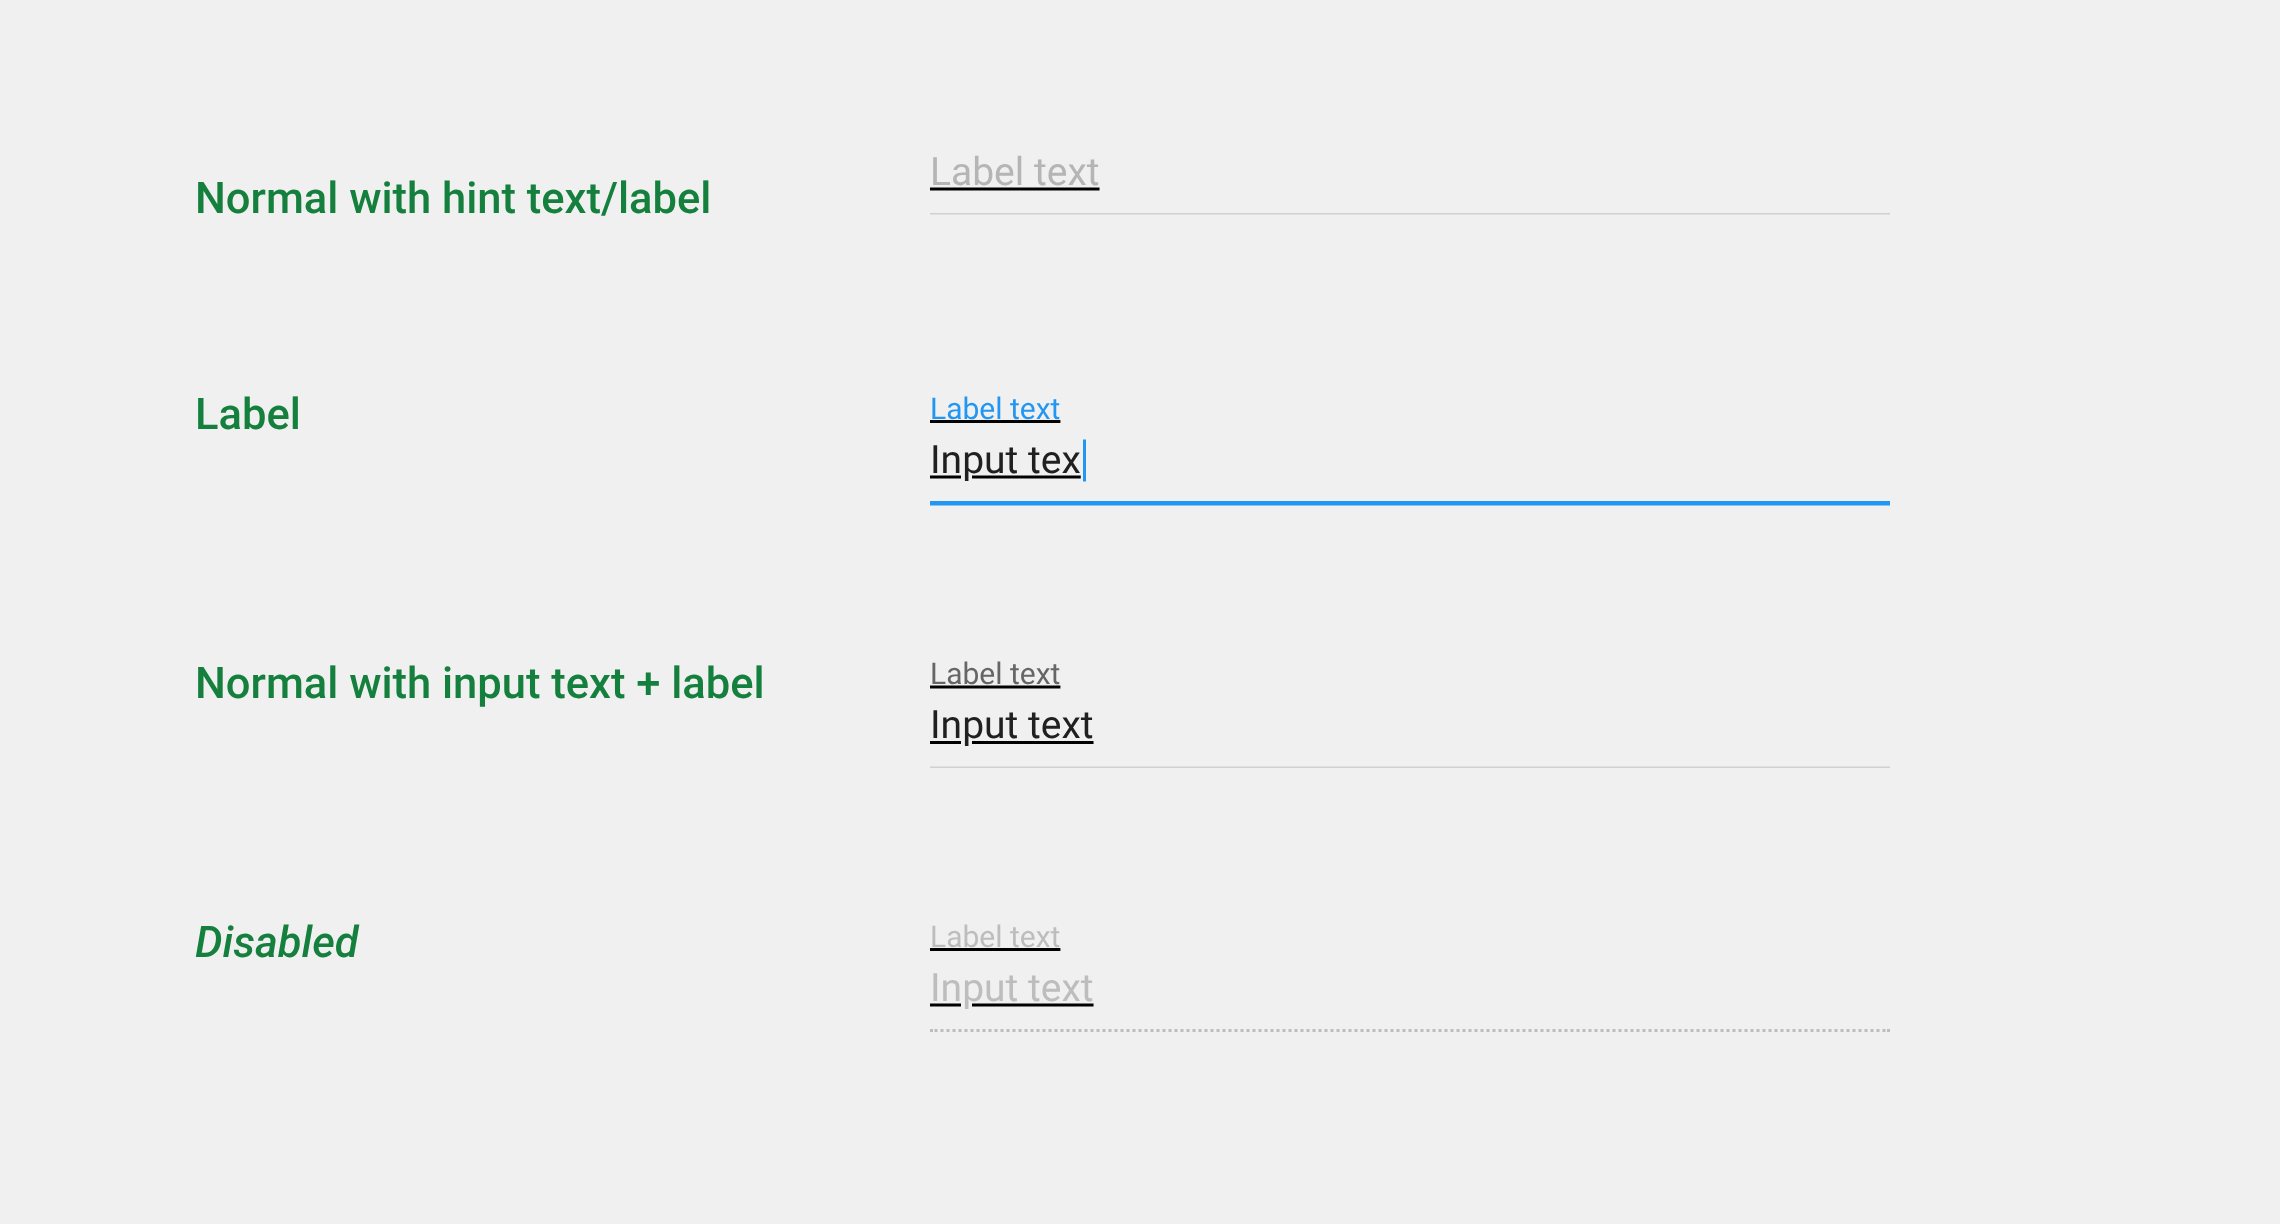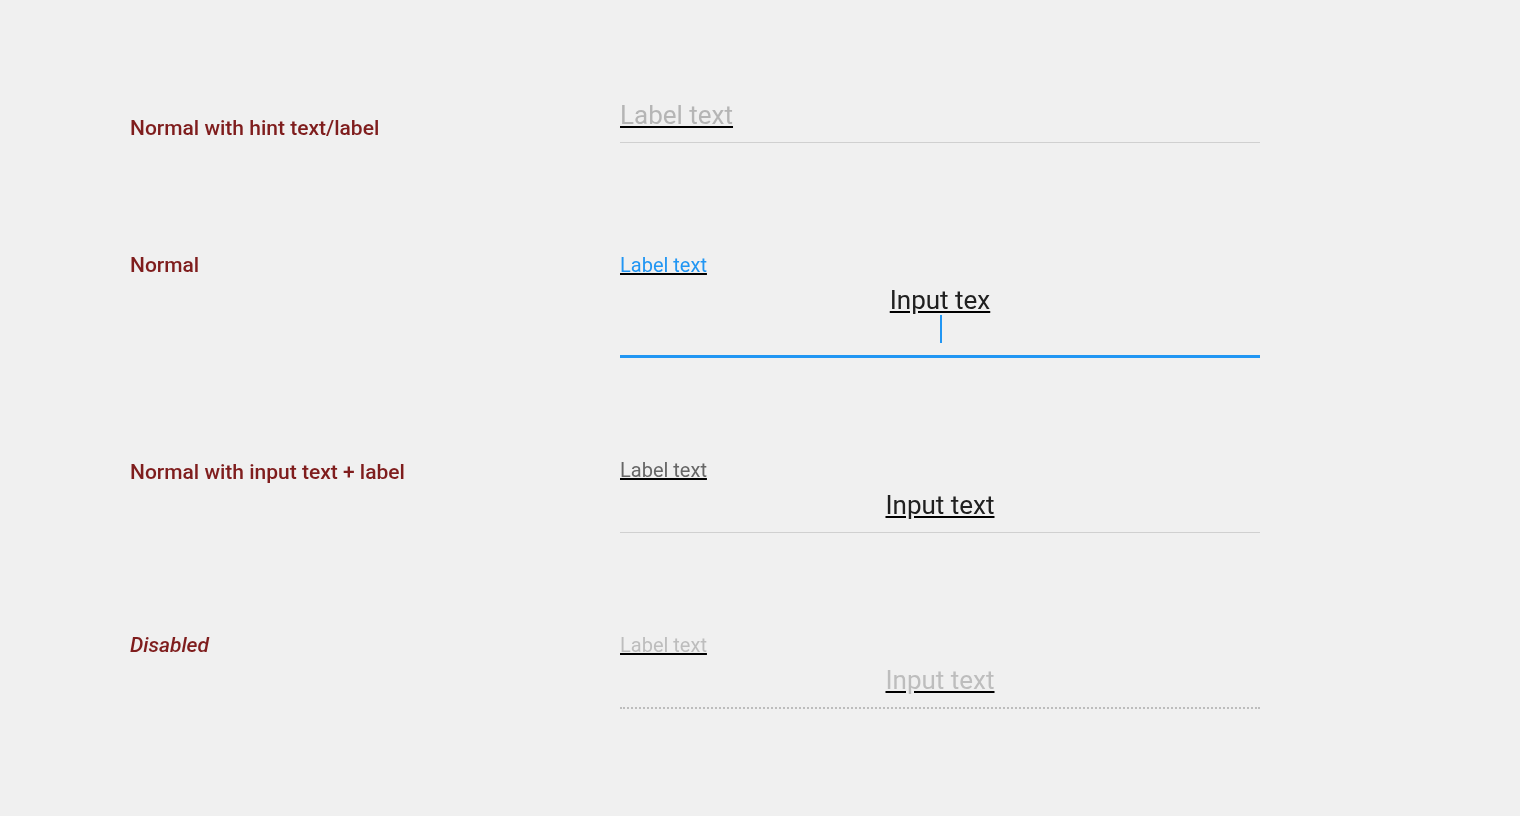--- a/index.html
+++ b/index.html
@@ -21,23 +21,23 @@
     }
     .row.focus-row {
       margin-bottom: 100px;
     }
     .row.input-label-row {
       margin-bottom: 100px;
     }
     .row-label {
       width: 490px;
       flex-shrink: 0;
-      font-size: 21px;
+      font-size: 29px;
       font-weight: 500;
-      color: #7f1d1d;
+      color: #15803d;
       padding-top: 16px;
     }
     .row-label.focus-label {
       padding-top: 0;
     }
     .row-label.input-caption {
       padding-top: 2px;
     }
     .row-label.disabled-caption {
       padding-top: 0;
@@ -73,21 +73,20 @@
     }
     .small-label.disabled-small {
       color: #bdbdbd;
     }
     .input-text {
       font-size: 26px;
       color: #202020;
       font-weight: 400;
       display: flex;
       align-items: center;
-      flex-direction: column;
     }
     .input-text.disabled-text {
       color: #bdbdbd;
     }
     .cursor {
       display: inline-block;
       width: 2px;
       height: 28px;
       background: #2196F3;
       margin-left: 1px;
@@ -108,21 +107,21 @@
 <div class="row">
   <div class="row-label">Normal with hint text/label</div>
   <div class="field-container">
     <div class="field-normal">
       <div class="hint-text">Label text</div>
     </div>
   </div>
 </div>
 
 <div class="row focus-row">
-  <div class="row-label focus-label">Normal</div>
+  <div class="row-label focus-label">Label</div>
   <div class="field-container">
     <div class="field-focus">
       <div class="small-label focus-small">Label text</div>
       <div class="input-text">
         <span>Input tex</span>
           <span class="cursor"></span>
       </div>
     </div>
   </div>
 </div>

